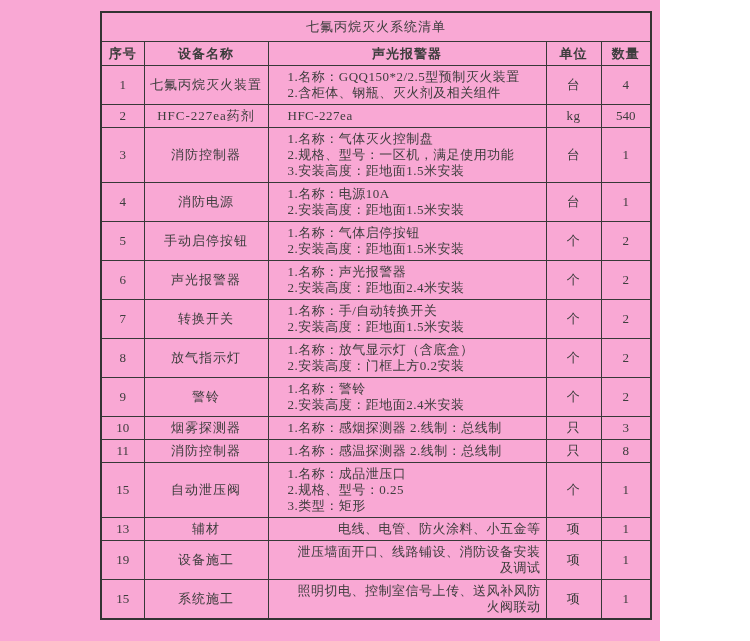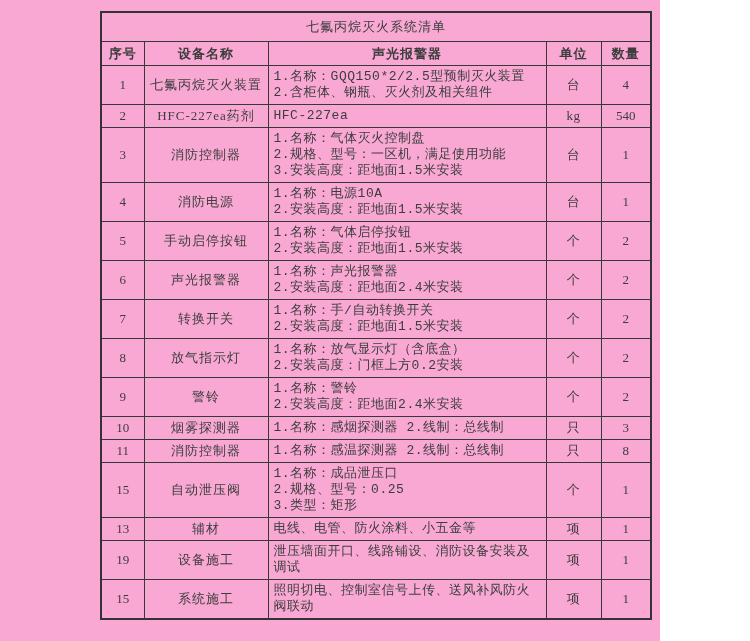--- a/index.html
+++ b/index.html
@@ -47,26 +47,25 @@
   td.c-no, td.c-qty {
     letter-spacing: 0;
   }
   td.c-unit {
     letter-spacing: 0.5px;
   }
   td.c-desc {
     text-align: left;
     white-space: pre-line;
     letter-spacing: 0.5px;
-    padding-left: 5px;
+    padding-left: 19px;
     padding-right: 5px;
-    font-family: Liberation Mono, monospace;
   }
   td.c-desc.align-center {
-    text-align: left;
+    text-align: right;
   }
 </style>
 </head>
 <body>
 
 <div class="page">
   <table class="list-table">
     <colgroup>
       <col style="width:43px">
       <col style="width:124px">

